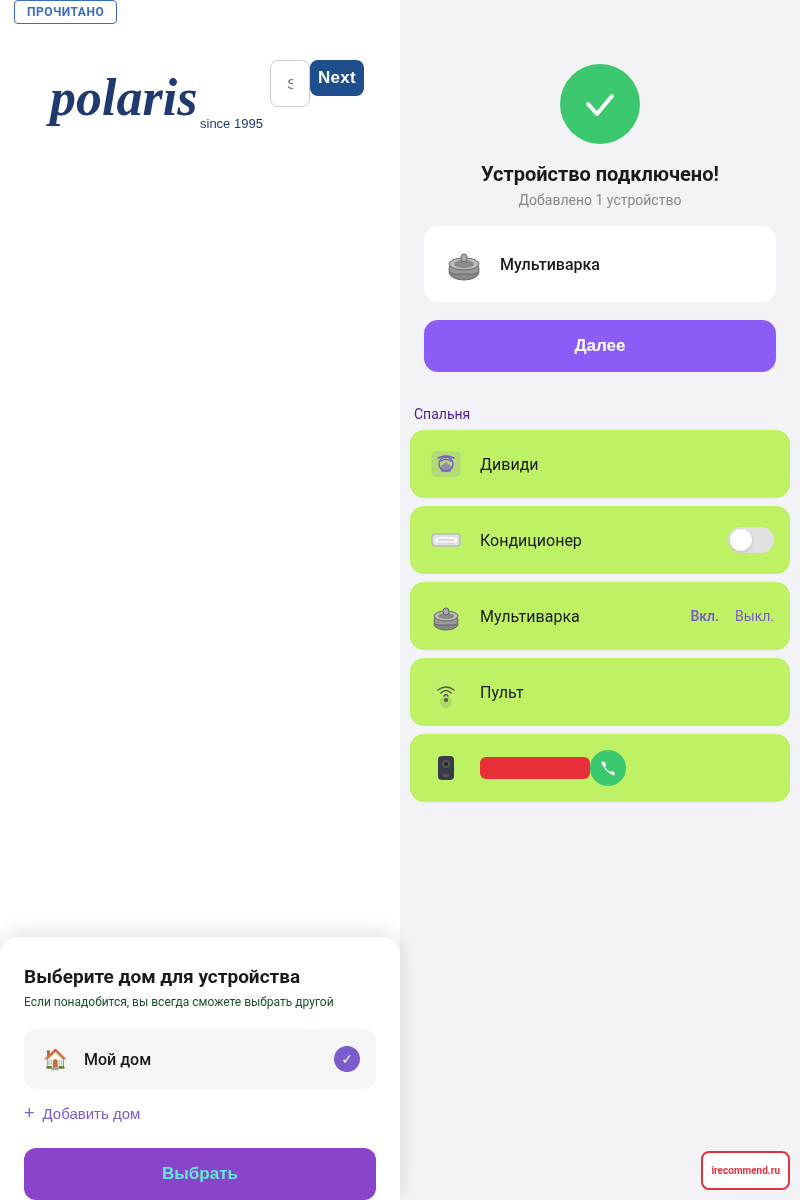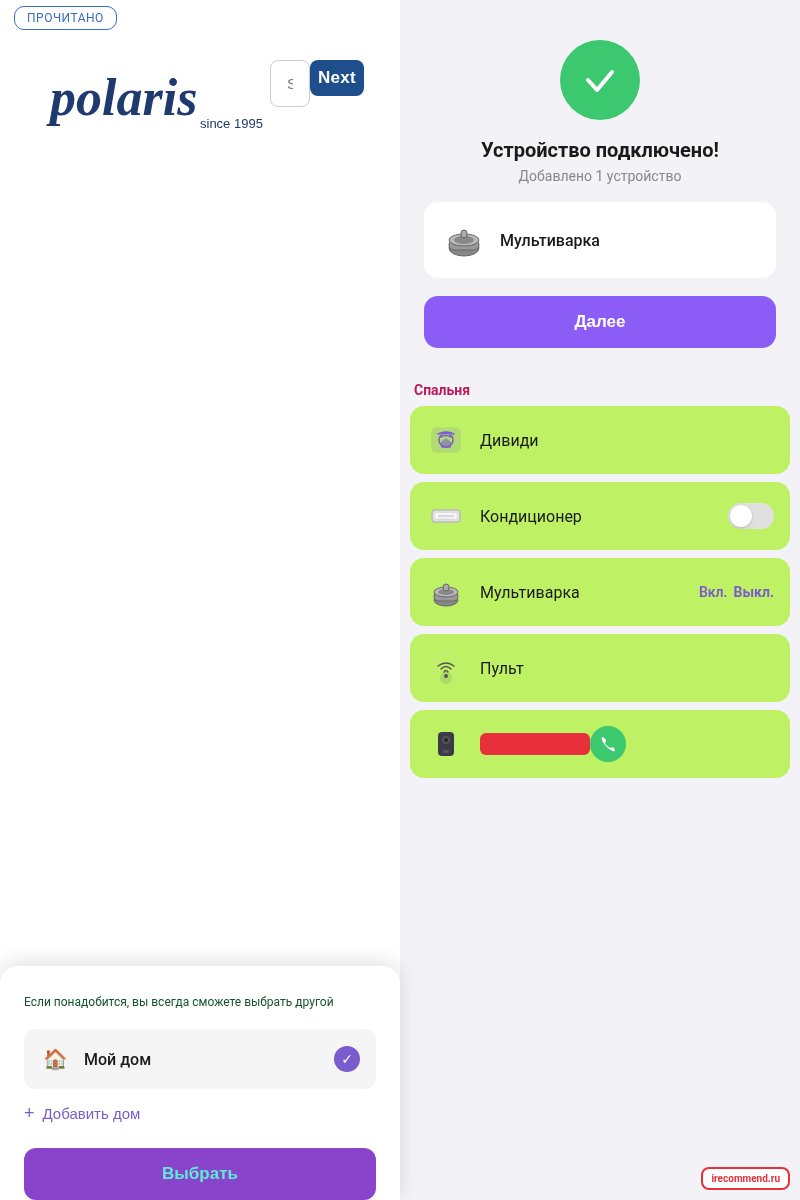--- a/index.html
+++ b/index.html
@@ -16,28 +16,28 @@
       width: 400px;
       height: 1200px;
       background: #fff;
       display: flex;
       flex-direction: column;
       position: relative;
     }
 
     .read-badge {
       position: absolute;
-      top: 6px;
+      top: 0;
       left: 14px;
       border: 1.5px solid #3a6bbf;
       color: #3a6bbf;
       font-size: 12px;
-      font-weight: 400;
+      font-weight: 700;
       padding: 4px 12px;
-      border-radius: 10px;
+      border-radius: 4px;
       letter-spacing: 0.5px;
     }
 
     .left-top-section {
       padding: 60px 36px 30px 36px;
       display: flex;
       flex-direction: row;
       align-items: flex-start;
     }
 
@@ -177,21 +177,21 @@
       height: 1200px;
       background: #f2f2f7;
       display: flex;
       flex-direction: column;
       overflow: hidden;
     }
 
     
     .success-section {
       background: #f2f2f7;
-      padding: 40px 24px 24px 24px;
+      padding: 64px 24px 24px 24px;
       display: flex;
       flex-direction: column;
       align-items: center;
     }
 
     .success-circle {
       width: 80px;
       height: 80px;
       background: #3cc86e;
       border-radius: 50%;
@@ -257,24 +257,23 @@
 
     
     .devices-section {
       flex: 1;
       overflow-y: auto;
       padding: 10px 10px 0 10px;
     }
 
     .room-label {
       font-size: 14px;
-      color: #be185d;
+      color: #4c1d95;
       margin-bottom: 8px;
       padding-left: 4px;
-      font-weight: bold;
     }
 
     .device-list-card {
       background: #bef264;
       border-radius: 14px;
       padding: 14px 16px;
       display: flex;
       align-items: center;
       margin-bottom: 8px;
     }
@@ -311,34 +310,34 @@
       height: 22px;
       background: #fff;
       border-radius: 50%;
       top: 2px;
       left: 2px;
       box-shadow: 0 1px 3px rgba(0,0,0,0.2);
     }
 
     .device-on-off {
       display: flex;
-      gap: 6px;
+      gap: 16px;
       align-items: center;
     }
 
     .on-label {
       font-size: 14px;
       color: #7b5ccc;
       font-weight: 600;
     }
 
     .off-label {
       font-size: 14px;
       color: #7b5ccc;
-      font-weight: 700;
+      font-weight: 400;
     }
 
     .power-btn {
       width: 28px;
       height: 28px;
       display: flex;
       align-items: center;
       justify-content: center;
       color: #bbb;
       font-size: 18px;
@@ -380,20 +379,21 @@
         <text x="160" y="68" font-family="Arial, sans-serif" font-size="13" fill="#1f3a6e">since 1995</text>
       </svg>
     </div>
 
     <input class="sms-input" type="text" placeholder="SMS code" style="">
 
     <button class="next-btn">Next</button>
   </div>
 
   <div class="choose-home-card">
+    <div class="choose-home-title">Выберите дом для устройства</div>
     <div class="choose-home-subtitle">Если понадобится, вы всегда сможете выбрать другой</div>
 
     <div class="home-option">
       <div class="home-icon">🏠</div>
       <div class="home-name">Мой дом</div>
       <div class="home-check">✓</div>
     </div>
 
     <button class="add-home-btn">
       <span class="add-home-plus">+</span>
@@ -512,15 +512,15 @@
         <svg width="18" height="18" viewBox="0 0 18 18">
           <path d="M3,2 C3,2 5,2 7,5 C7,5 7,7 6,8 C6,8 8,12 12,13 C12,13 13,12 14,12 C16,14 16,16 16,16 C16,16 14,17 12,15 C12,15 6,12 3,5 C3,5 2,4 3,2 Z" fill="white"></path>
         </svg>
       </div>
     </div>
 
 
   </div>
 </div>
 
-<div style="position:fixed; bottom:10px; right:10px; background:#fff; border:2px solid #e8303a; border-radius:8px; padding:4px 8px; font-size:10px; color:#e8303a; font-weight:700; z-index:999;">
+<div style="position:fixed; bottom:10px; right:10px; background:#fff; border:2px solid #e8303a; border-radius:8px; padding:12px 8px; font-size:10px; color:#e8303a; font-weight:700; z-index:999;">
   irecommend.ru
 </div>
 
 </body></html>

